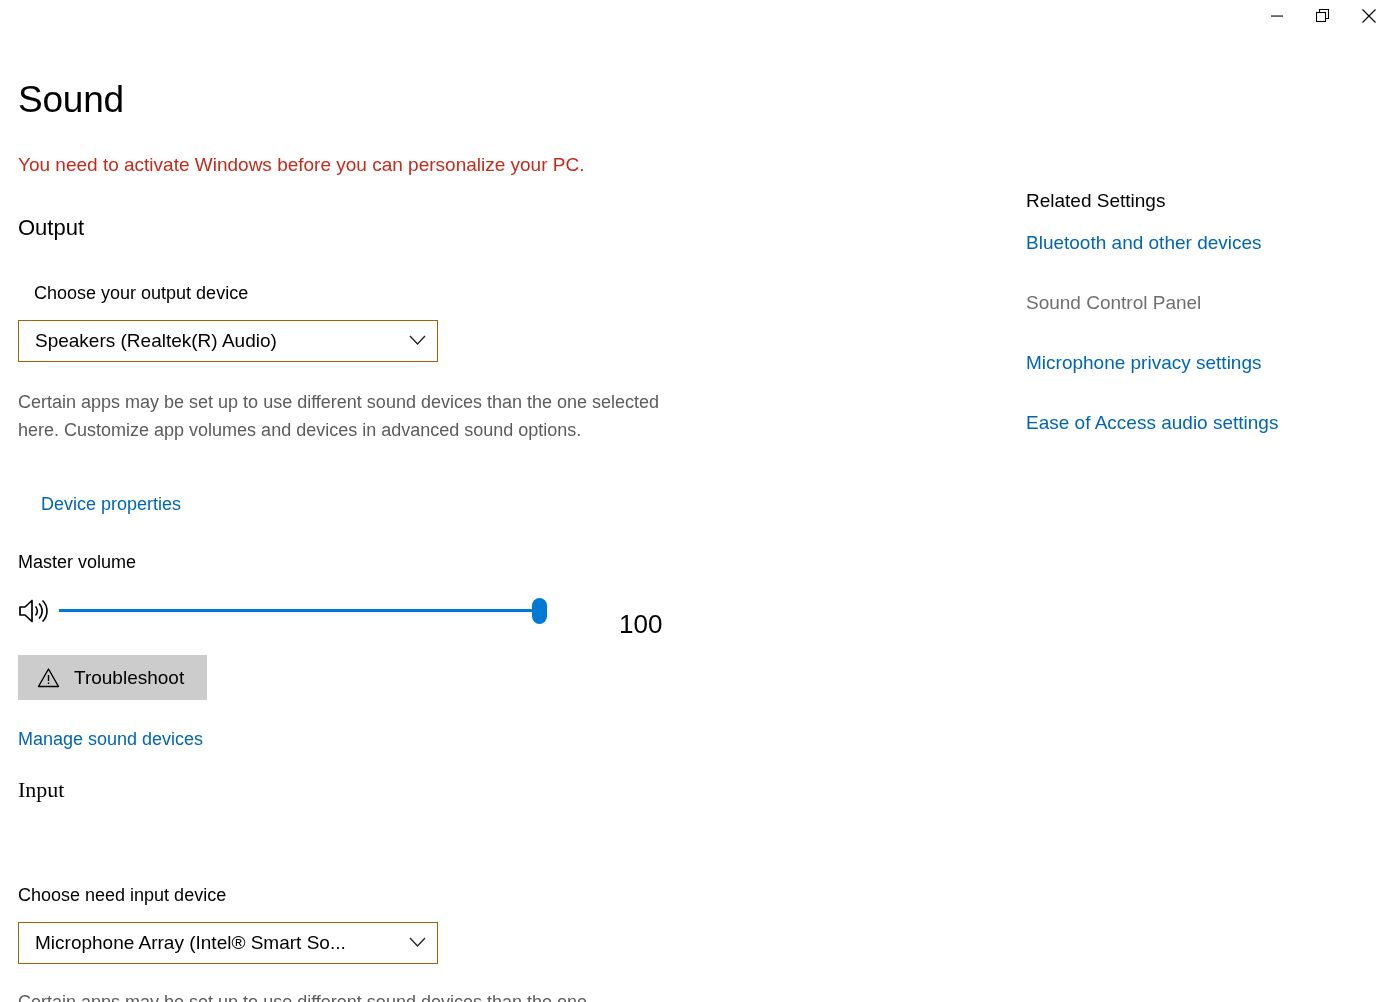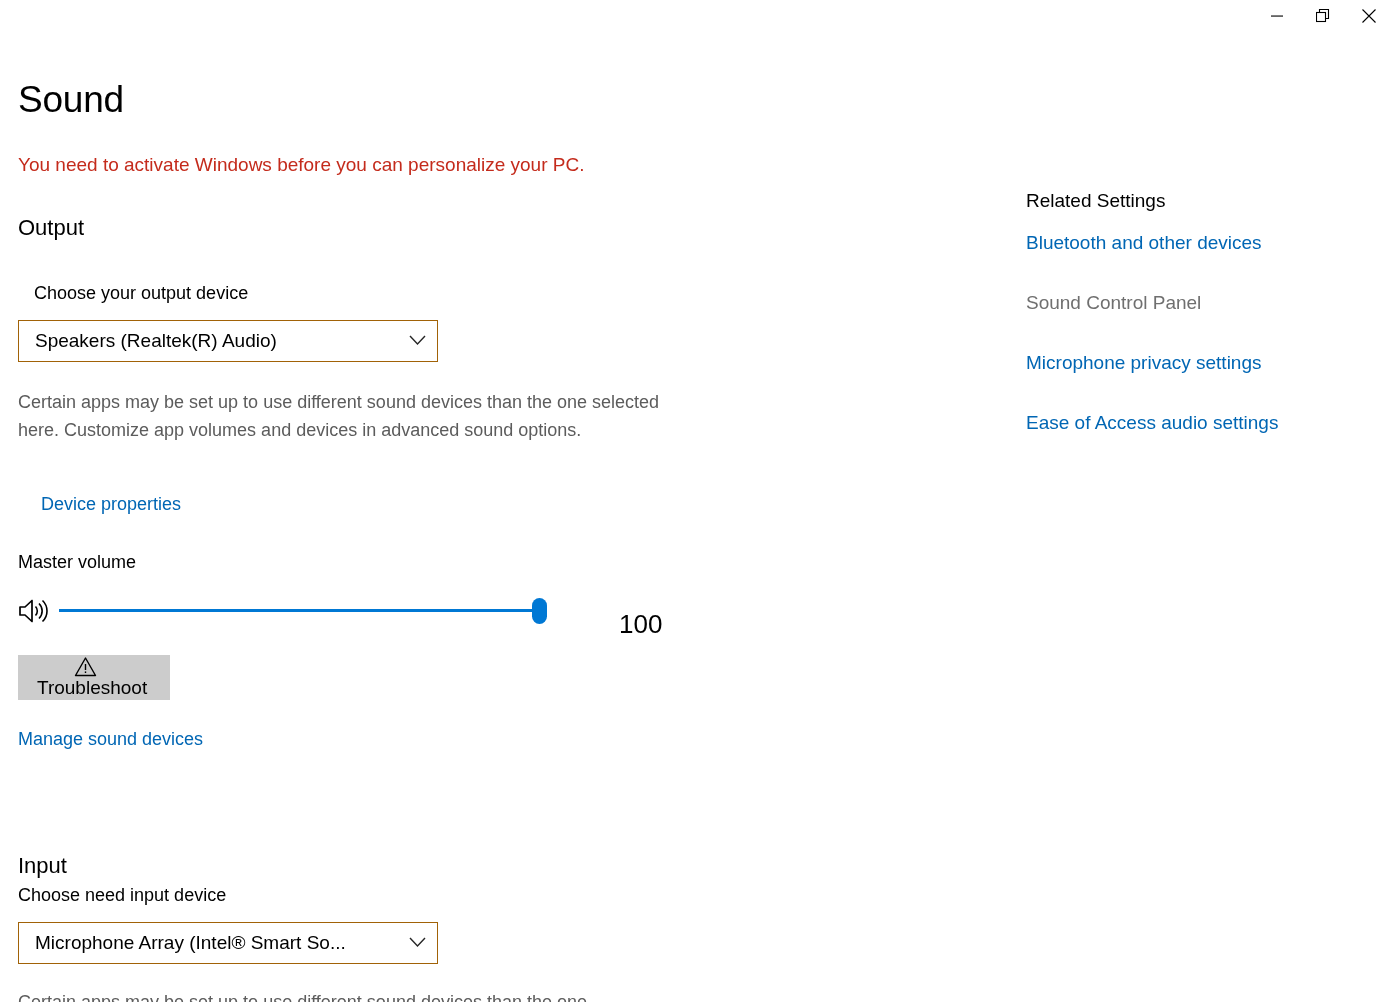--- a/index.html
+++ b/index.html
@@ -286,34 +286,34 @@
         </svg>
       </span>
       <span class="slider-wrap">
         <span class="slider-track"></span>
         <span class="slider-fill" id="sliderFill" style="width: 480px;"></span>
         <span class="slider-thumb" id="sliderThumb" style="left: 480px;"></span>
       </span>
       <span class="slider-value">100</span>
     </div>
 
-    <div class="btn-grey" style="position:absolute; top:655px; left:0;flex-direction:column;">
+    <div class="btn-grey" style="position:absolute; top:655px; left:0;">
       <span class="warn-icon">
         <svg width="23" height="21" viewBox="0 0 23 21">
           <path d="M11.5 2 L21.5 19.5 H1.5 Z" fill="none" stroke="#000" stroke-width="1.4" stroke-linejoin="round"></path>
           <rect x="10.8" y="8" width="1.4" height="6" fill="#000"></rect>
           <rect x="10.8" y="15.4" width="1.4" height="1.6" fill="#000"></rect>
         </svg>
       </span>
       <span>Troubleshoot</span>
     </div>
 
     <a class="link" style="position:absolute; top:727px; left:0;">Manage sound devices</a>
 
-    <div class="section-head" style="position:absolute; top:848px; left:0;">Input</div>
+    <div class="section-head" style="position:absolute; top:772px; left:0;font-family:Liberation Serif, serif;">Input</div>
 
     <div class="field-label" style="position:absolute; top:883px; left:0;">Choose need input device</div>
 
     <div class="combo" style="position:absolute; top:922px; left:0;">
       <span class="combo-text">Microphone Array (Intel® Smart So...</span>
       <span class="combo-chev">
         <svg width="17" height="11" viewBox="0 0 17 11">
           <path d="M1 1 L8.5 9 L16 1" fill="none" stroke="#262626" stroke-width="1.4"></path>
         </svg>
       </span>

